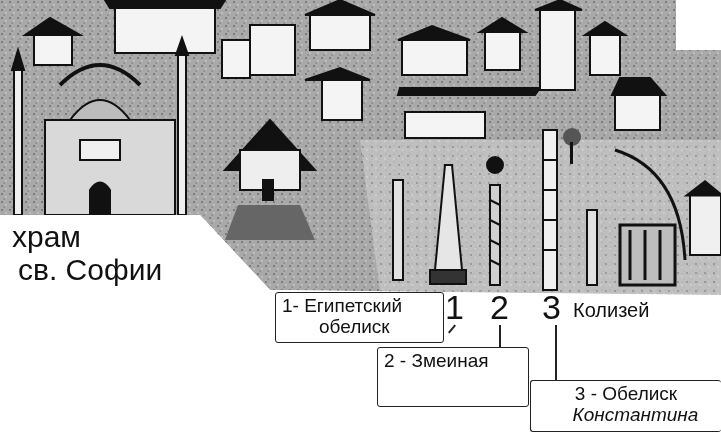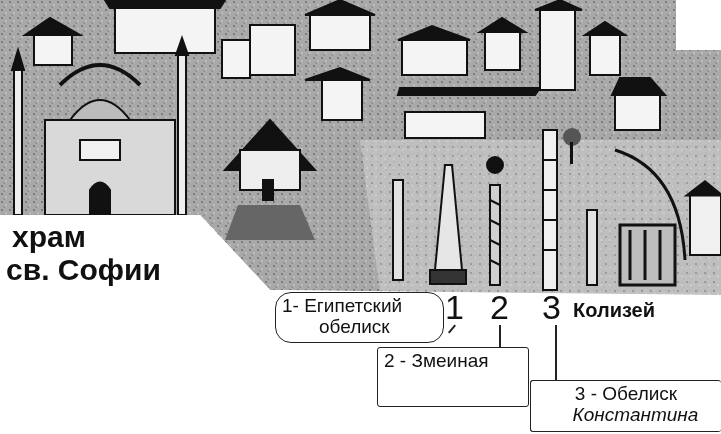--- a/index.html
+++ b/index.html
@@ -1,20 +1,20 @@
 <!DOCTYPE html>
 <html><head>
   <meta charset="utf-8">
   <style>
     html, body { margin: 0; padding: 0; }
     body { width: 721px; height: 434px; background: #ffffff; overflow: hidden; position: relative;
       font-family: "Liberation Sans", sans-serif; color: #000; }
     .stage { position: absolute; left: 0; top: 0; width: 721px; height: 434px; }
     .illustration { position: absolute; left: 0; top: 0; width: 721px; height: 434px; }
-    .label { position: absolute; font-family: "Liberation Sans", sans-serif; color: #111; line-height: 1; white-space: nowrap; font-weight: bold; }
+    .label { position: absolute; font-family: "Liberation Sans", sans-serif; color: #111; line-height: 1; white-space: nowrap; }
     .big-label { font-size: 30px; }
     .num { position: absolute; font-size: 34px; color: #111; line-height: 1; }
     .callout { position: absolute; background: #fff; border: 1.5px solid #222; border-radius: 3px;
       font-size: 19px; line-height: 21px; padding: 2px 6px 2px 6px; box-sizing: border-box; color: #111; }
     .callout span { display: block; white-space: nowrap; }
     .leader { position: absolute; background: #222; }
   </style>
 </head>
 <body>
 
@@ -120,32 +120,32 @@
 
     <g>
       <circle cx="572" cy="137" r="9" fill="#555"></circle>
       <rect x="570" y="142" width="3" height="22" fill="#111"></rect>
     </g>
 
     <polygon points="0,215 200,215 270,290 721,295 721,434 0,434" fill="#ffffff"></polygon>
   </svg>
 
   <div class="label big-label" style="left:12px; top:222px;">храм</div>
-  <div class="label big-label" style="left:6px; top:255px;">св. Софии</div>
+  <div class="label big-label" style="left:18px; top:255px;">св. Софии</div>
   <div class="label" style="left:573px; top:300px; font-size:20px;">Колизей</div>
 
   <div class="num" style="left:445px; top:290px;">1</div>
   <div class="num" style="left:490px; top:290px;">2</div>
   <div class="num" style="left:542px; top:290px;">3</div>
 
   <div class="leader" style="left:451px; top:324px; width:2px; height:10px; transform:rotate(40deg);"></div>
   <div class="leader" style="left:499px; top:325px; width:2px; height:22px;"></div>
   <div class="leader" style="left:555px; top:325px; width:2px; height:56px;"></div>
 
-  <div class="callout" style="left:275px; top:292px; width:169px; height:51px;border-radius:16px;">
+  <div class="callout" style="left:275px; top:292px; width:169px; height:51px;">
     <span>1- Египетский</span>
     <span style="padding-left:37px;">обелиск</span>
   </div>
   <div class="callout" style="left:377px; top:347px; width:152px; height:60px;">
     <span>2 - Змеиная</span>
   </div>
   <div class="callout" style="left:530px; top:380px; width:191px; height:52px; border-right:none;text-align:center;">
     <span>3 - Обелиск</span>
     <span style="padding-left:19px;font-style:italic;">Константина</span>
   </div>

